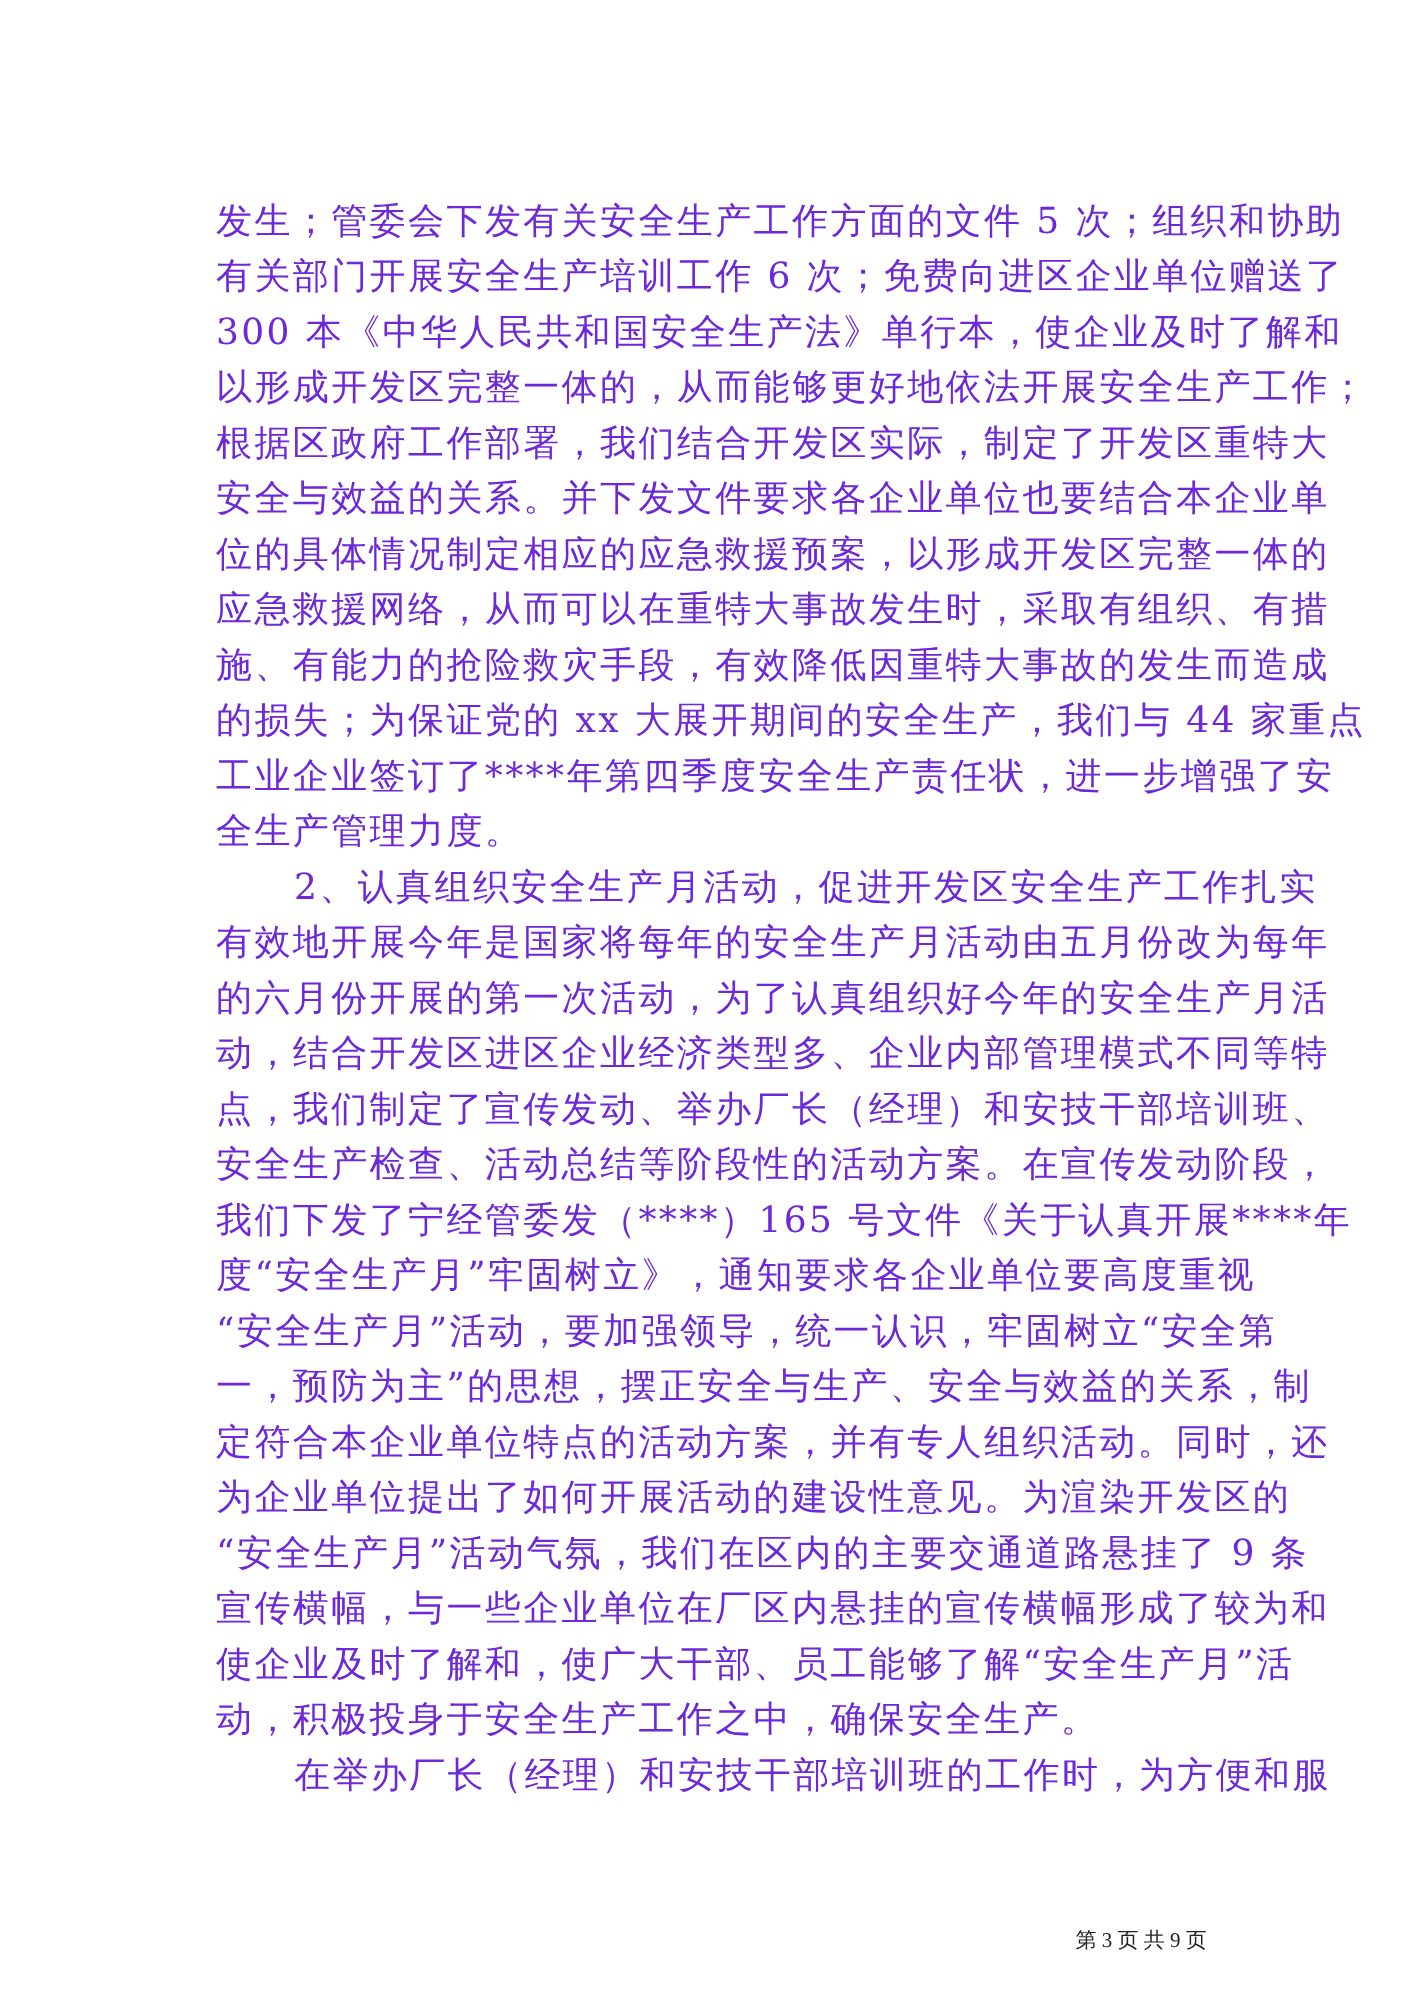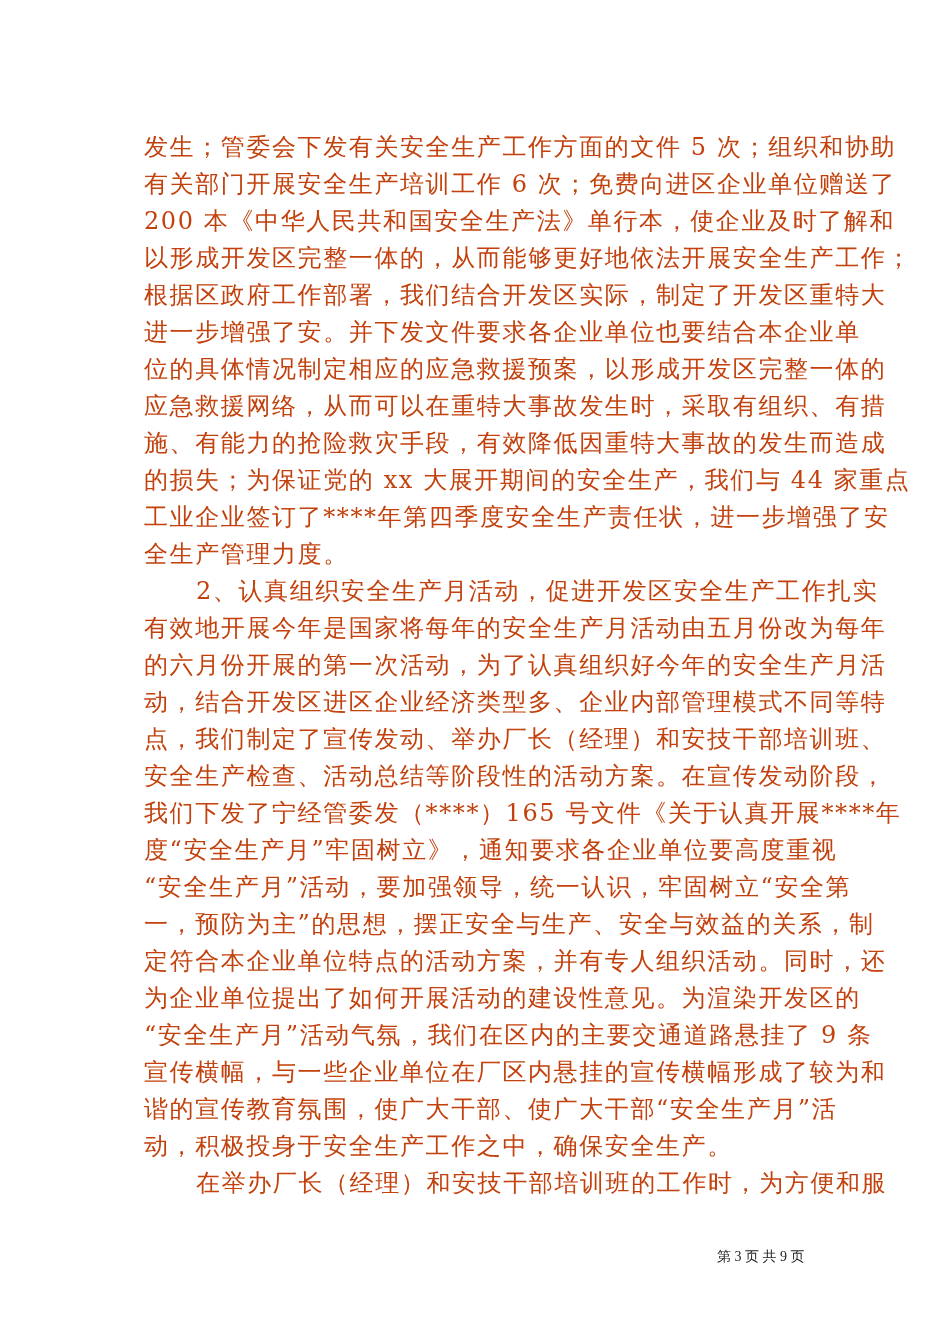--- a/index.html
+++ b/index.html
@@ -3,60 +3,60 @@
 <meta charset="utf-8">
 <style>
   html, body { margin: 0; padding: 0; background: #ffffff; }
   body { width: 950px; height: 1344px; position: relative; overflow: hidden; }
   .page {
     position: absolute; left: 0; top: 0; width: 950px; height: 1344px; background: #ffffff;
   }
   .body-text {
     position: absolute; left: 144px; top: 129px; width: 670px;
     font-family: "DejaVu Serif", "Liberation Serif", serif;
-    font-size: 24px; line-height: 37px; color: #c2410c;
+    font-size: 24px; line-height: 37px; color: #6d28d9;
   }
   .line { display: block; white-space: nowrap; height: 37px; letter-spacing: 1.6px; }
   .line.indent { padding-left: 52px; }
   .footer {
-    position: absolute; left: 717px; top: 1248px;
+    position: absolute; left: 717px; top: 1285px;
     font-family: "Liberation Serif", "DejaVu Serif", serif;
     font-size: 14px; color: #222222; white-space: nowrap;
   }
 </style>
 </head>
 <body>
 
 <div class="page">
   <div class="body-text">
     <span class="line">发生；管委会下发有关安全生产工作方面的文件 5 次；组织和协助</span>
     <span class="line">有关部门开展安全生产培训工作 6 次；免费向进区企业单位赠送了</span>
-    <span class="line">200 本《中华人民共和国安全生产法》单行本，使企业及时了解和</span>
+    <span class="line">300 本《中华人民共和国安全生产法》单行本，使企业及时了解和</span>
     <span class="line">以形成开发区完整一体的，从而能够更好地依法开展安全生产工作；</span>
     <span class="line">根据区政府工作部署，我们结合开发区实际，制定了开发区重特大</span>
-    <span class="line">进一步增强了安。并下发文件要求各企业单位也要结合本企业单</span>
+    <span class="line">安全与效益的关系。并下发文件要求各企业单位也要结合本企业单</span>
     <span class="line">位的具体情况制定相应的应急救援预案，以形成开发区完整一体的</span>
     <span class="line">应急救援网络，从而可以在重特大事故发生时，采取有组织、有措</span>
     <span class="line">施、有能力的抢险救灾手段，有效降低因重特大事故的发生而造成</span>
     <span class="line">的损失；为保证党的 xx 大展开期间的安全生产，我们与 44 家重点</span>
     <span class="line">工业企业签订了****年第四季度安全生产责任状，进一步增强了安</span>
     <span class="line">全生产管理力度。</span>
     <span class="line indent">2、认真组织安全生产月活动，促进开发区安全生产工作扎实</span>
     <span class="line">有效地开展今年是国家将每年的安全生产月活动由五月份改为每年</span>
     <span class="line">的六月份开展的第一次活动，为了认真组织好今年的安全生产月活</span>
     <span class="line">动，结合开发区进区企业经济类型多、企业内部管理模式不同等特</span>
     <span class="line">点，我们制定了宣传发动、举办厂长（经理）和安技干部培训班、</span>
     <span class="line">安全生产检查、活动总结等阶段性的活动方案。在宣传发动阶段，</span>
     <span class="line">我们下发了宁经管委发（****）165 号文件《关于认真开展****年</span>
     <span class="line">度“安全生产月”牢固树立》，通知要求各企业单位要高度重视</span>
     <span class="line">“安全生产月”活动，要加强领导，统一认识，牢固树立“安全第</span>
     <span class="line">一，预防为主”的思想，摆正安全与生产、安全与效益的关系，制</span>
     <span class="line">定符合本企业单位特点的活动方案，并有专人组织活动。同时，还</span>
     <span class="line">为企业单位提出了如何开展活动的建设性意见。为渲染开发区的</span>
     <span class="line">“安全生产月”活动气氛，我们在区内的主要交通道路悬挂了 9 条</span>
     <span class="line">宣传横幅，与一些企业单位在厂区内悬挂的宣传横幅形成了较为和</span>
-    <span class="line">谐的宣传教育氛围，使广大干部、使广大干部“安全生产月”活</span>
+    <span class="line">使企业及时了解和，使广大干部、员工能够了解“安全生产月”活</span>
     <span class="line">动，积极投身于安全生产工作之中，确保安全生产。</span>
     <span class="line indent">在举办厂长（经理）和安技干部培训班的工作时，为方便和服</span>
   </div>
 
   <div class="footer">第 3 页 共 9 页</div>
 </div>
 
 </body></html>

